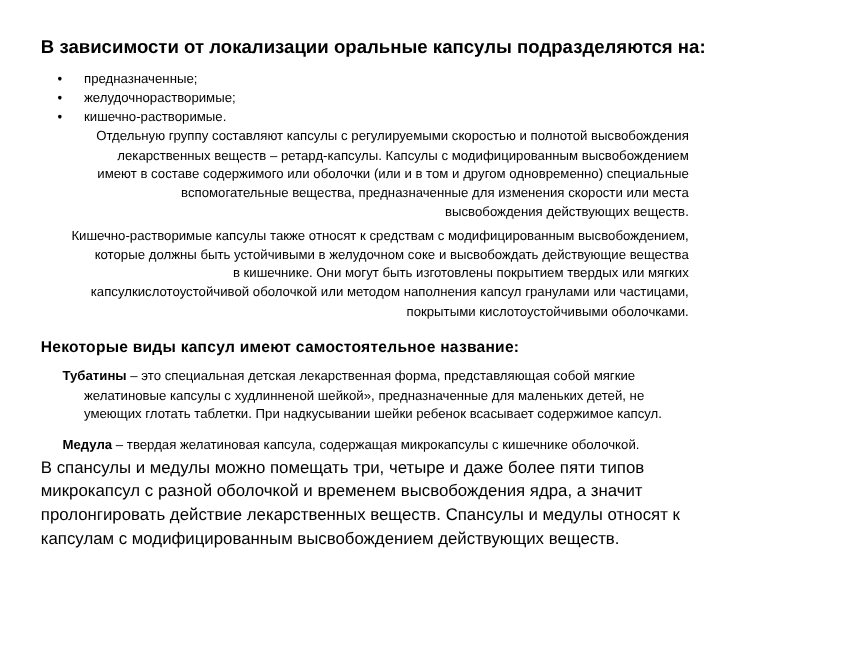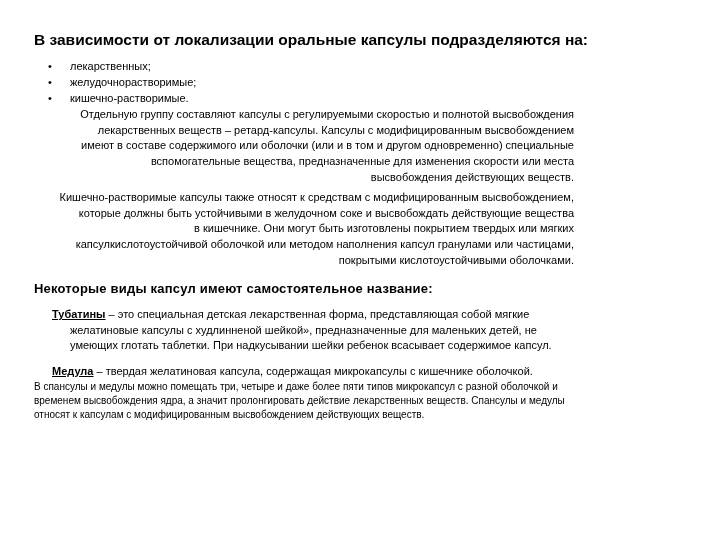--- a/index.html
+++ b/index.html
@@ -59,46 +59,45 @@
   .gap-md { height: 9px; }
   .gap-lg { height: 13px; }
   .subheading {
     font-size: 13px;
     line-height: 1.3;
     margin: 0;
     letter-spacing: 0.2px;
   }
   .term {
     font-weight: bold;
-    text-decoration: underline;
   }
   .term-para {
     font-size: 11px;
     line-height: 1.42;
     margin: 0;
     padding-left: 36px;
     text-indent: -18px;
   }
   .para-tight {
-    font-size: 10px;
+    font-size: 14px;
     line-height: 1.42;
     margin: 0;
   }
 </style>
 </head>
 <body>
 
 <div class="slide">
 
   <h1 class="heading">В зависимости от локализации оральные капсулы подразделяются на:</h1>
 
   <ul class="bullet-list">
     <li>
       <span class="dot">•</span>
-      <span>лекарственных;</span>
+      <span>предназначенные;</span>
     </li>
     <li>
       <span class="dot">•</span>
       <span>желудочнорастворимые;</span>
     </li>
     <li>
       <span class="dot">•</span>
       <span>кишечно-растворимые.</span>
     </li>
   </ul>

